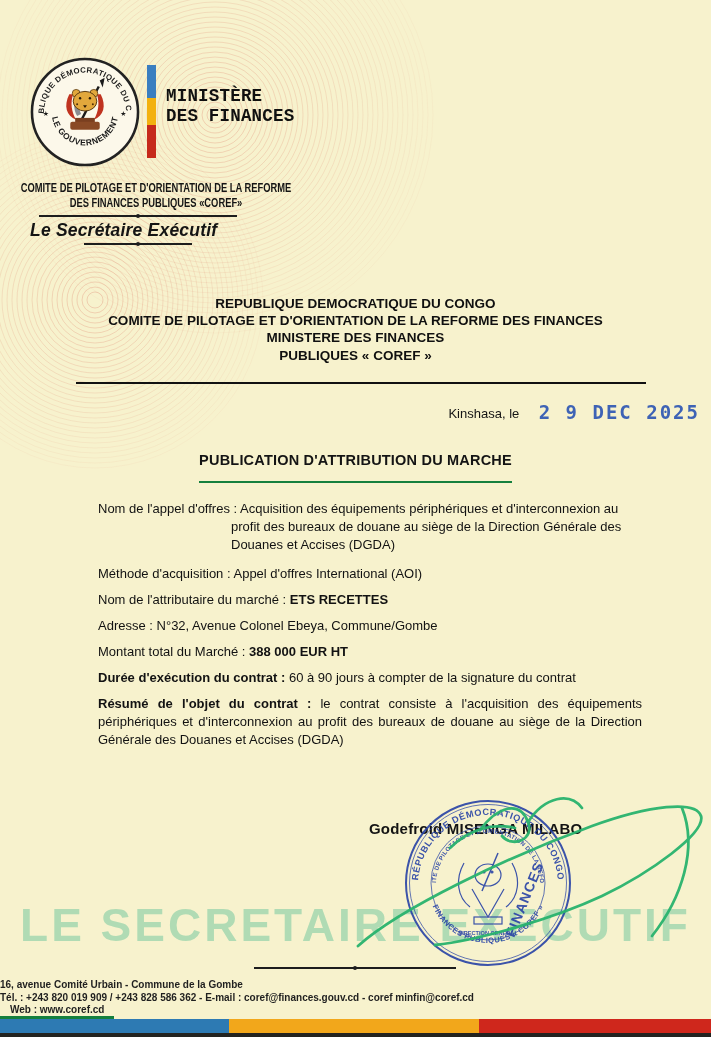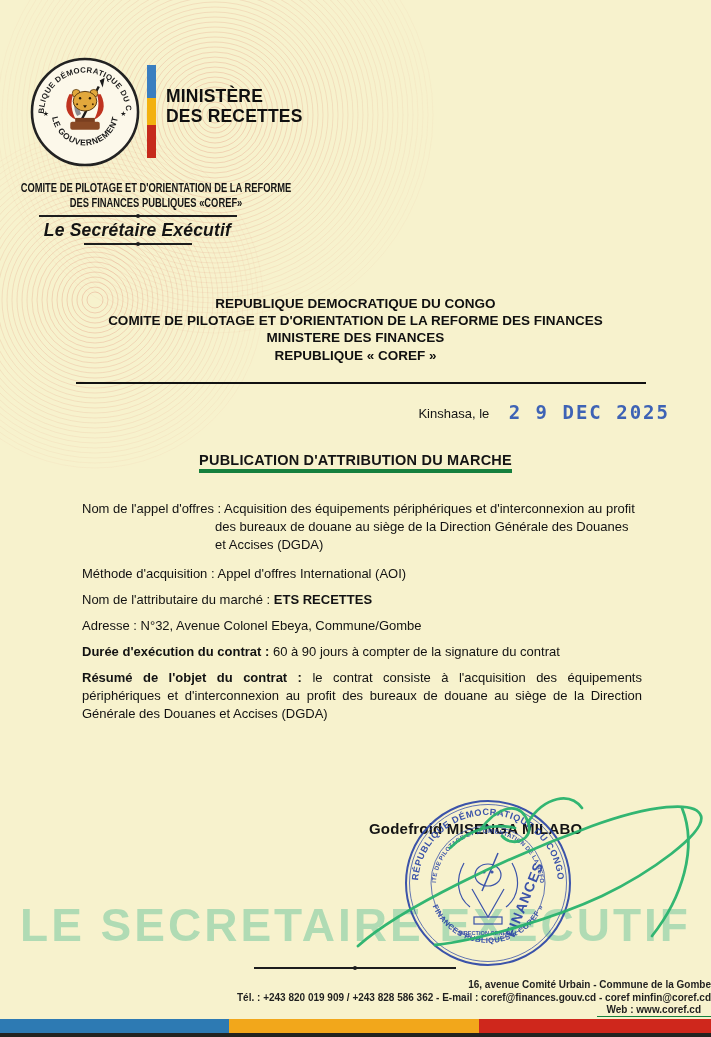--- a/index.html
+++ b/index.html
@@ -10,67 +10,67 @@
   .guilloche{position:absolute;left:0;top:0;z-index:0;}
   
   .seal{position:absolute;left:30px;top:57px;z-index:2;}
   
   .flagbar{position:absolute;left:147px;top:65px;width:9px;height:93px;z-index:2;}
   .fb{width:100%;}
   .fb.b{height:33px;background:#3a7ec0;}
   .fb.y{height:27px;background:#f3b10f;}
   .fb.r{height:33px;background:#c62a1b;}
   .ministry{position:absolute;left:166px;top:87px;font-size:17.5px;font-weight:bold;
-            line-height:19.5px;letter-spacing:.2px;color:#101010;z-index:2;}
+            line-height:19.5px;letter-spacing:.2px;color:#101010;z-index:2;font-family:Liberation Mono, monospace;}
   .committee{position:absolute;left:0;top:181px;width:400px;transform:scaleX(.78);
              transform-origin:0 0;text-align:center;font-size:12px;font-weight:bold;
              line-height:14.5px;color:#151515;z-index:2;}
-  .exec{position:absolute;left:30px;top:215px;width:215px;text-align:center;z-index:2;}
+  .exec{position:absolute;left:30px;top:215px;width:215px;text-align:left;z-index:2;}
   .rule{position:relative;height:2px;background:#1d1d1d;}
   .rule::after{content:"";position:absolute;left:50%;top:-1.5px;width:4px;height:4px;
                background:#1d1d1d;border-radius:50%;transform:translateX(-50%);}
   .rule.ra{width:198px;margin:0 auto;}
   .rule.rb{width:108px;margin:0 auto;}
   .exec-t{font-style:italic;font-weight:bold;font-size:17.5px;line-height:24px;
           letter-spacing:.2px;margin:1px 0;}
   
   .heading{position:absolute;left:0;top:295px;width:711px;text-align:center;
            font-size:13.5px;font-weight:bold;line-height:17.2px;color:#101010;z-index:1;}
   .heading-ul{position:absolute;left:76px;top:382px;width:570px;height:2px;background:#111;z-index:1;}
   
-  .dateline{position:absolute;left:0;top:400px;width:670px;text-align:right;z-index:1;}
+  .dateline{position:absolute;left:0;top:400px;width:670px;text-align:right;z-index:1;padding-left:30px;}
   .place{font-size:13px;}
   .dstamp{font-family:"DejaVu Sans Mono",monospace;font-weight:bold;font-size:19px;
           color:#3e63b5;letter-spacing:2px;margin-left:15px;position:relative;top:1px;}
   
   .doctitle-wrap{position:absolute;left:0;top:451px;width:711px;text-align:center;z-index:1;}
-  .doctitle{font-size:14.5px;font-weight:bold;letter-spacing:.2px;border-bottom:4px solid #15803d;
-            padding-bottom:1px;}
+  .doctitle{font-size:14.5px;font-weight:bold;letter-spacing:.2px;border-bottom:2px solid #15803d;
+            padding-bottom:13px;}
   
   .docbody{position:absolute;left:82px;top:500px;width:560px;font-size:13px;
            line-height:18px;color:#121212;z-index:1;}
-  .docbody p{margin:0 0 8px 0;}
+  .docbody p{margin:0 0 8px 16px;}
   .docbody p.hang{padding-left:133px;text-indent:-133px;margin-bottom:11px;}
   .docbody p.just{text-align:justify;}
   .b{font-weight:bold;}
   
   .watermark{position:absolute;left:0;top:898px;width:711px;text-align:center;
              font-size:46px;font-weight:bold;letter-spacing:3px;white-space:nowrap;
              color:#9fd6ae;opacity:.8;z-index:1;}
   .signame{position:absolute;left:369px;top:820px;font-size:15px;font-weight:bold;
            letter-spacing:.2px;z-index:3;}
   .stamp{position:absolute;left:402px;top:797px;z-index:4;opacity:.9;}
   .greensig{position:absolute;left:330px;top:778px;z-index:5;}
   
   .fdiv{position:absolute;left:254px;top:967px;width:202px;height:2px;background:#1d1d1d;z-index:1;}
   .fdiv::after{content:"";position:absolute;left:50%;top:-1.5px;width:4px;height:4px;
                background:#1d1d1d;border-radius:50%;transform:translateX(-50%);}
-  .footer{position:absolute;left:0;top:979px;width:711px;text-align:right;font-size:10px;
+  .footer{position:absolute;left:0;top:979px;width:711px;text-align:left;font-size:10px;
           font-weight:bold;line-height:12.5px;color:#1f1f1f;z-index:1;}
-  .web{border-bottom:1px solid #15803d;padding:0 10px 1px;}
+  .web{border-bottom:3px solid #15803d;padding:0 10px 1px;}
   .barb{position:absolute;left:0;top:1019px;width:711px;height:14px;display:flex;z-index:2;}
   .seg-b{width:229px;background:#2d7ab3;}
   .seg-y{width:250px;background:#f2a71b;}
   .seg-r{flex:1;background:#cf271c;}
   .scanedge{position:absolute;left:0;top:1033px;width:711px;height:4px;background:#232320;z-index:2;}
 </style>
 </head>
 <body>
 
 <div class="page">
@@ -188,56 +188,57 @@
   </svg>
 
   <div class="flagbar">
     <div class="fb b"></div>
     <div class="fb y"></div>
     <div class="fb r"></div>
   </div>
 
   <div class="ministry">
     <div>MINISTÈRE</div>
-    <div>DES RECETTES</div>
+    <div>DES FINANCES</div>
   </div>
 
   <div class="committee">
     <div>COMITE DE PILOTAGE ET D'ORIENTATION DE LA REFORME</div>
     <div>DES FINANCES PUBLIQUES «COREF»</div>
   </div>
 
   <div class="exec">
     <div class="rule ra"></div>
     <div class="exec-t">Le Secrétaire Exécutif</div>
     <div class="rule rb"></div>
   </div>
 
   <div class="heading">
     <div>REPUBLIQUE DEMOCRATIQUE DU CONGO</div>
     <div>COMITE DE PILOTAGE ET D'ORIENTATION DE LA REFORME DES FINANCES</div>
     <div>MINISTERE DES FINANCES</div>
-    <div>REPUBLIQUE « COREF »</div>
+    <div>PUBLIQUES « COREF »</div>
   </div>
   <div class="heading-ul"></div>
 
   <div class="dateline">
     <span class="place">Kinshasa, le</span>
     <span class="dstamp">2 9 DEC 2025</span>
   </div>
 
   <div class="doctitle-wrap">
     <span class="doctitle">PUBLICATION D'ATTRIBUTION DU MARCHE</span>
   </div>
 
   <div class="docbody">
     <p class="item hang"><span>Nom de l'appel d'offres :</span> <span>Acquisition des équipements périphériques et d'interconnexion au profit des bureaux de douane au siège de la Direction Générale des Douanes et Accises (DGDA)</span></p>
     <p class="item"><span>Méthode d'acquisition :</span> <span>Appel d'offres International (AOI)</span></p>
     <p class="item"><span>Nom de l'attributaire du marché :</span> <span class="b">ETS RECETTES</span></p>
     <p class="item"><span>Adresse :</span> <span>N°32, Avenue Colonel Ebeya, Commune/Gombe</span></p>
+    <p class="item"><span>Montant total du Marché :</span> <span class="b">388 000 EUR HT</span></p>
     <p class="item"><span class="b">Durée d'exécution du contrat :</span> <span>60 à 90 jours à compter de la signature du contrat</span></p>
     <p class="item just"><span class="b">Résumé de l'objet du contrat :</span> <span>le contrat consiste à l'acquisition des équipements périphériques et d'interconnexion au profit des bureaux de douane au siège de la Direction Générale des Douanes et Accises (DGDA)</span></p>
   </div>
 
   <div class="watermark">LE SECRETAIRE EXECUTIF</div>
 
   <div class="signame">Godefroid MISENGA MILABO</div>
 
   <svg class="stamp" width="172" height="172" viewBox="0 0 172 172">
     <defs>

